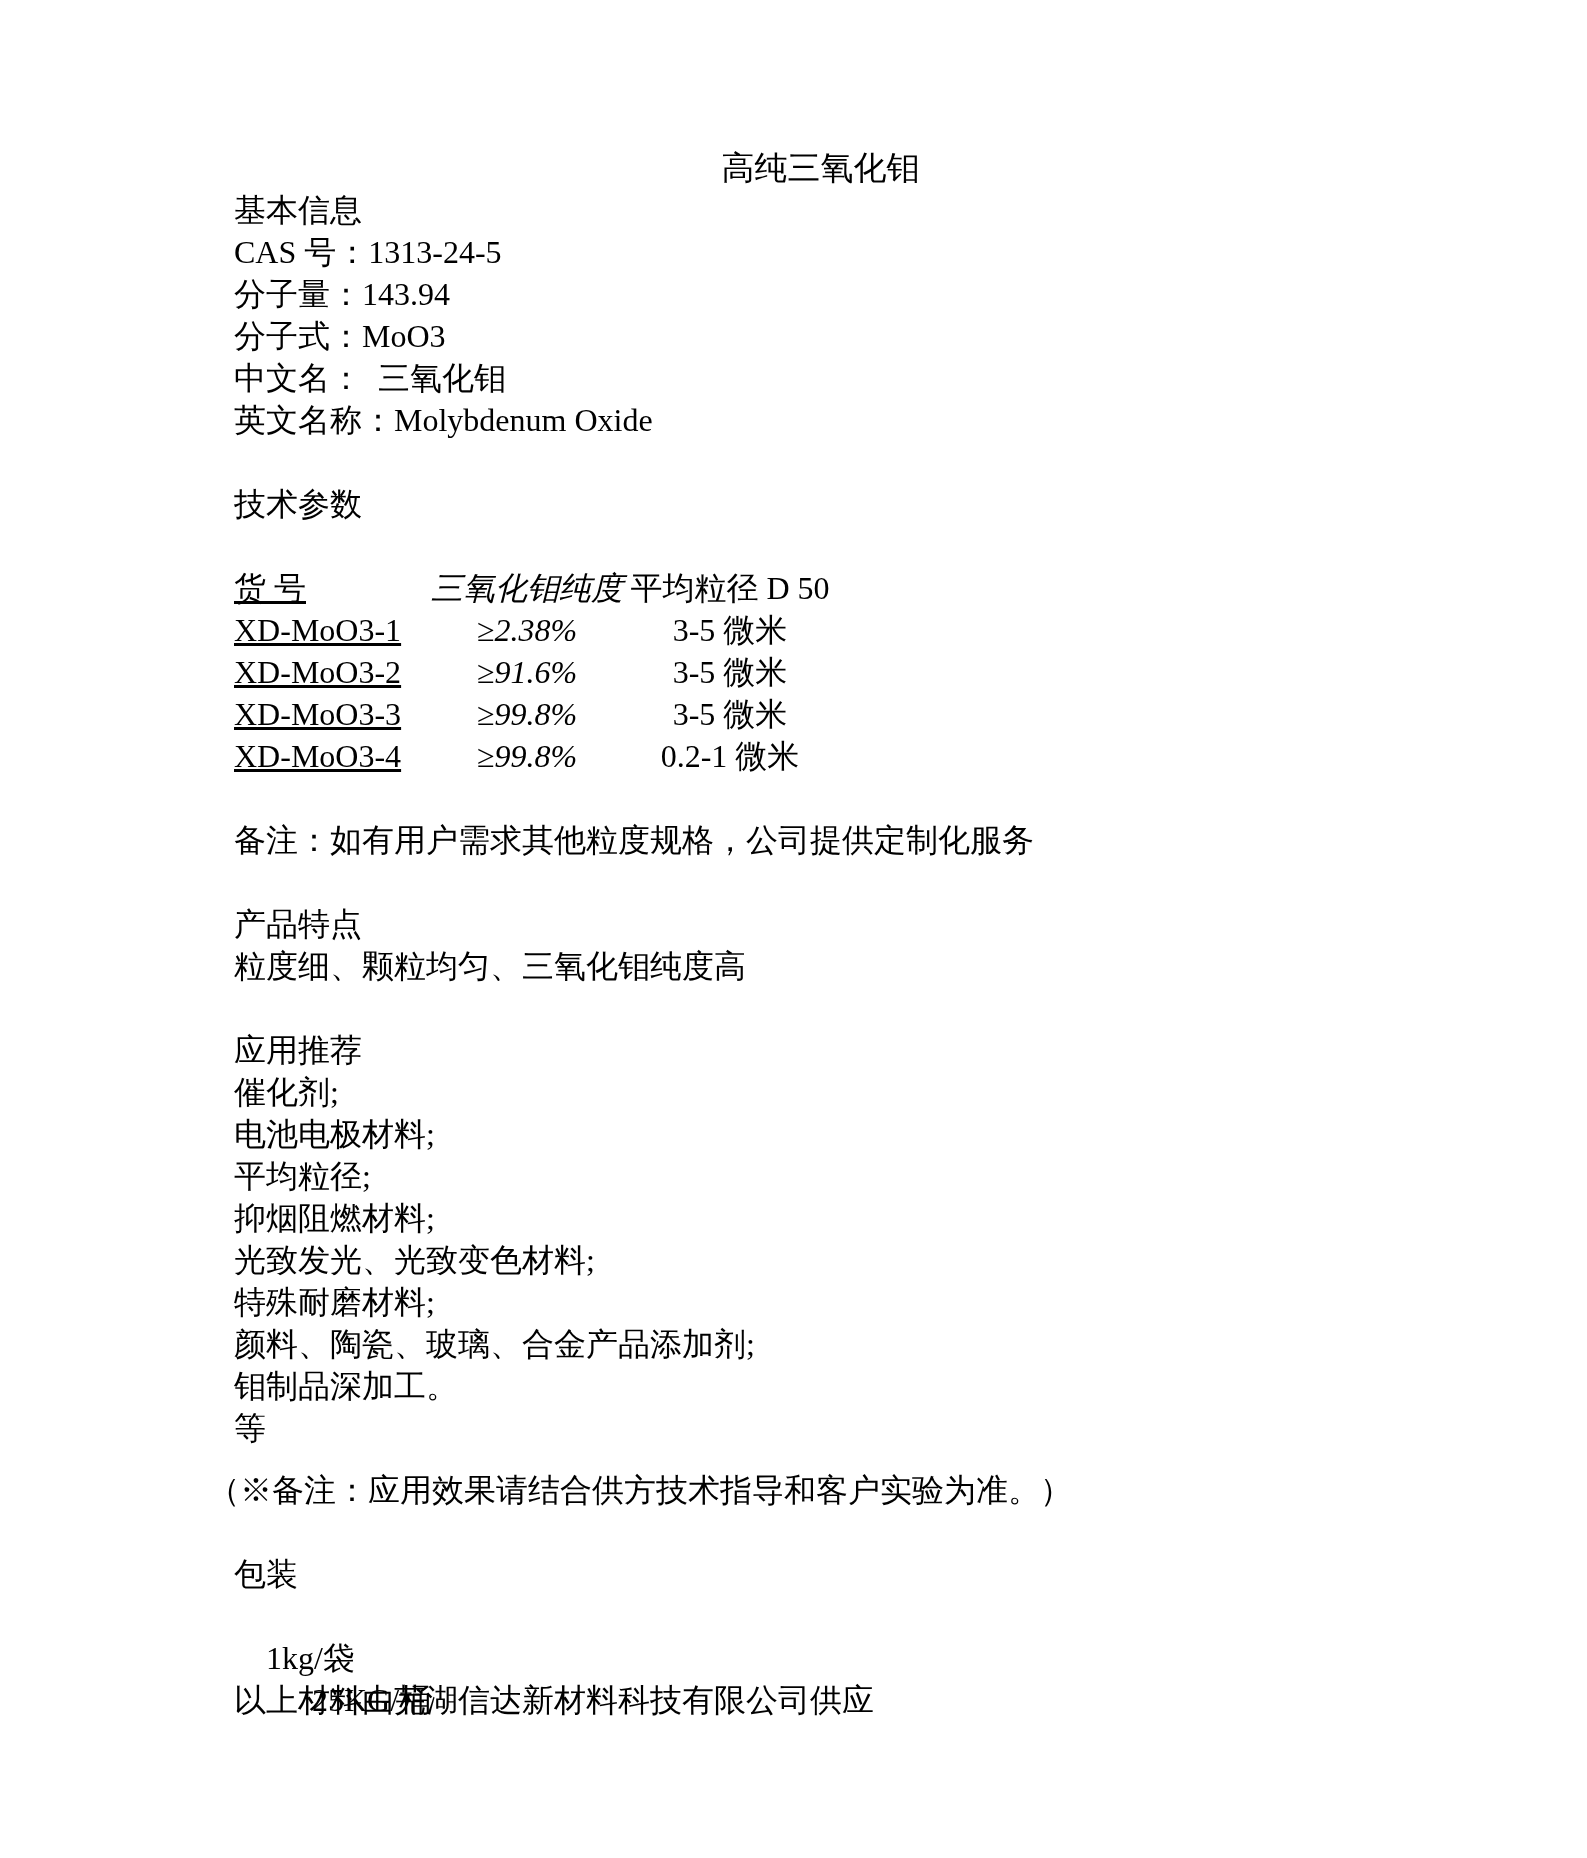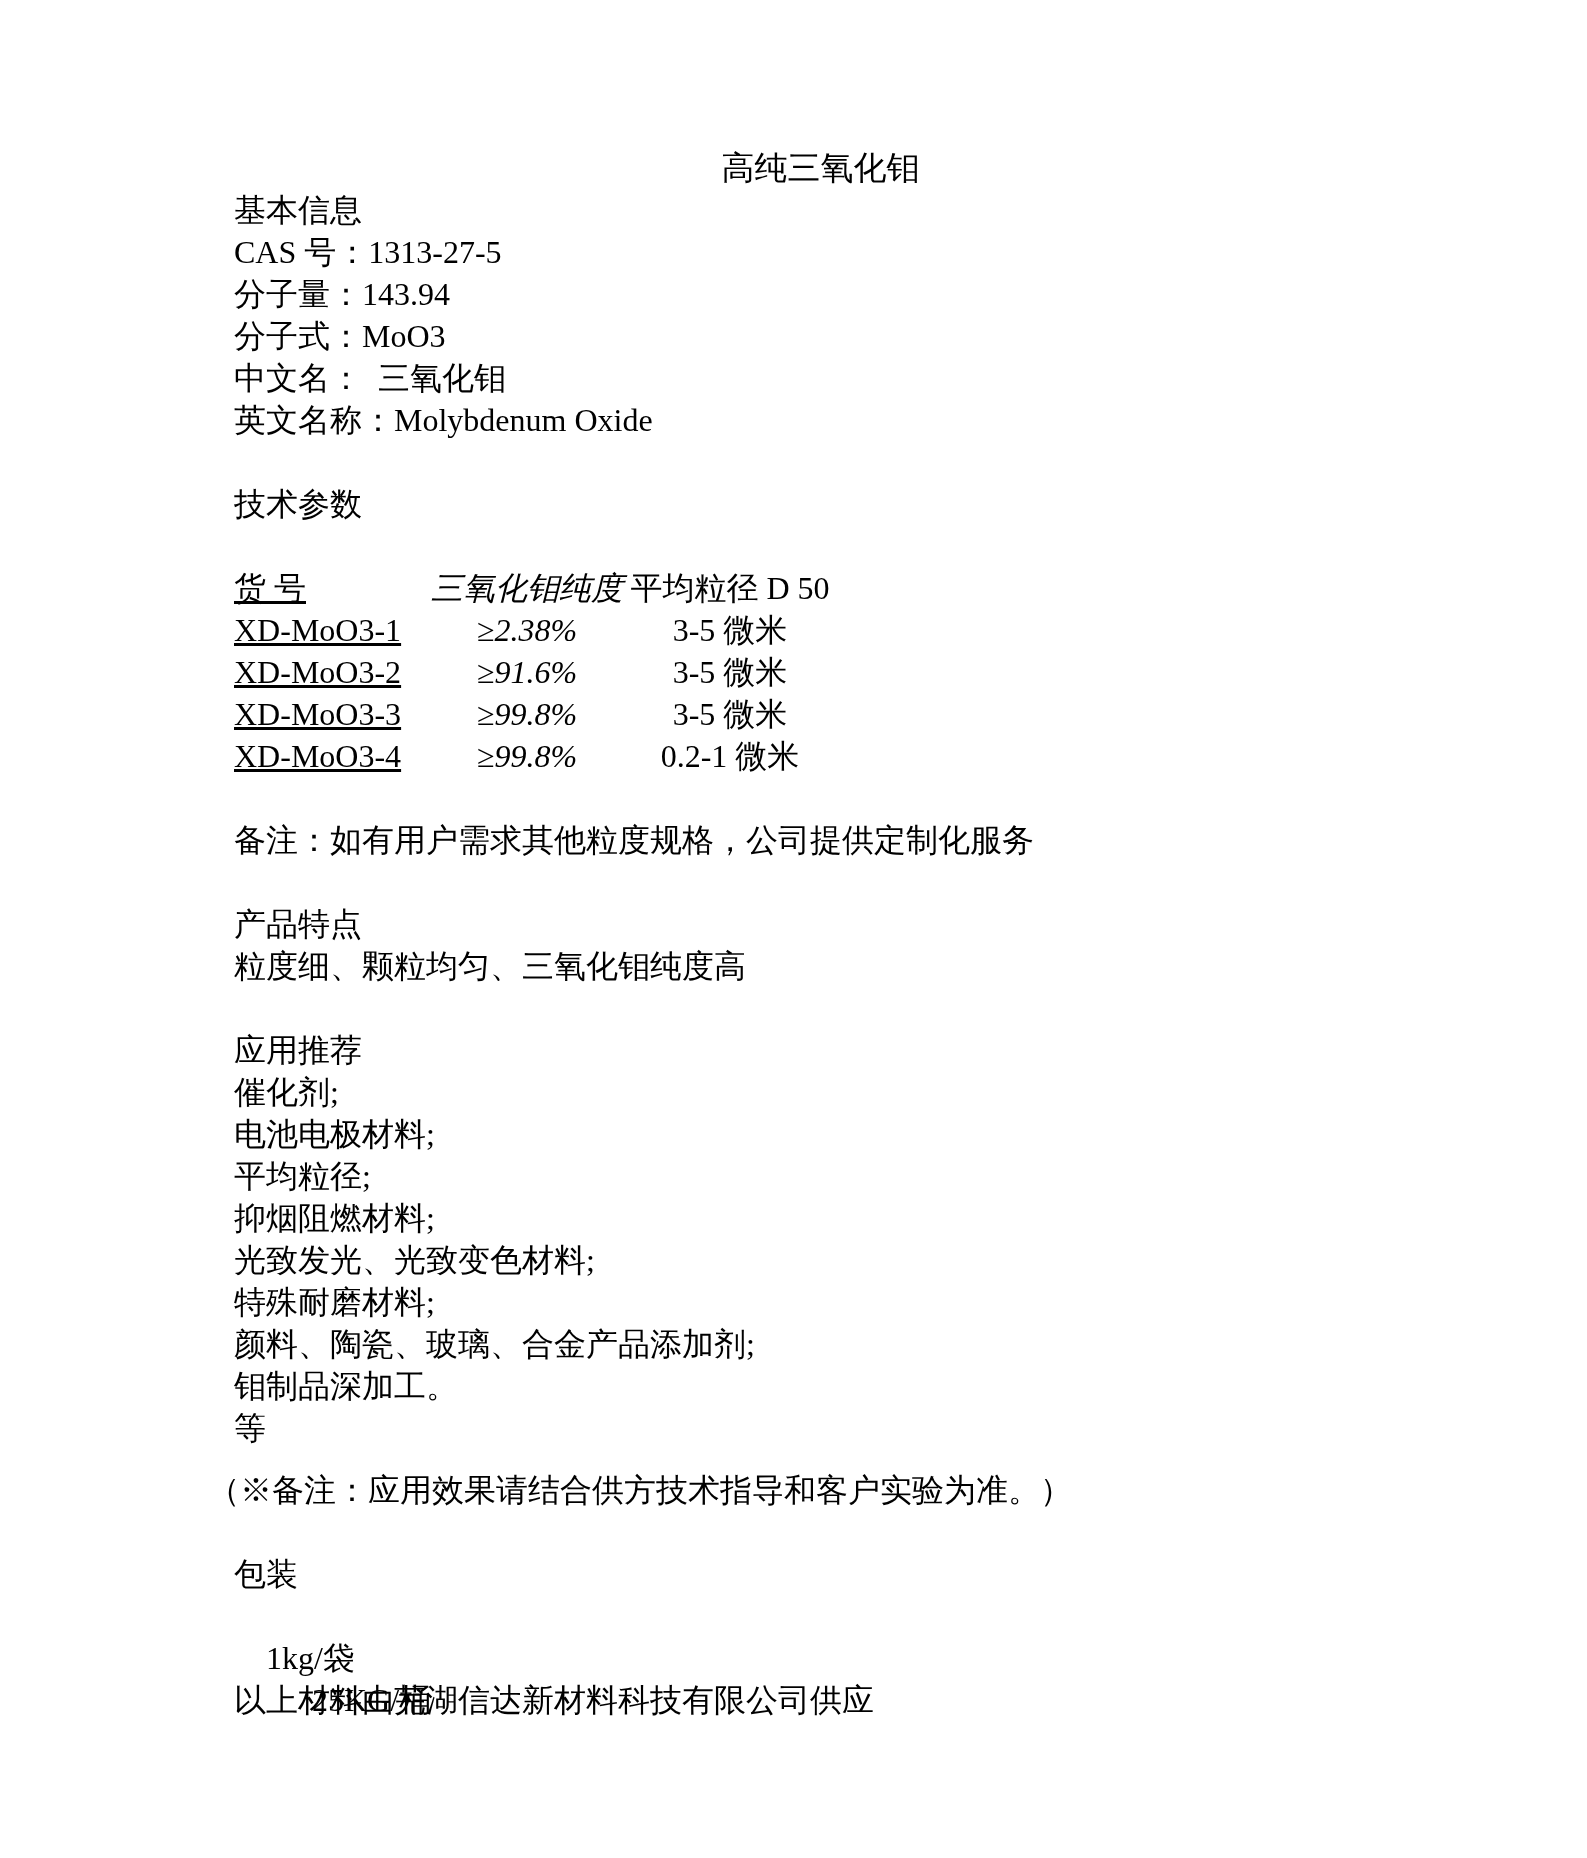--- a/index.html
+++ b/index.html
@@ -43,21 +43,21 @@
   .pack-item-2 { margin-left: 46px; }
 </style>
 </head>
 <body style="background: rgb(255, 255, 255); color: rgb(0, 0, 0);">
 
 <div class="page">
 
   <div class="line title">高纯三氧化钼</div>
 
   <div class="line heading">基本信息</div>
-  <div class="line">CAS 号：1313-27-5</div>
+  <div class="line">CAS 号：1313-24-5</div>
   <div class="line">分子量：143.94</div>
   <div class="line">分子式：MoO3</div>
   <div class="line">中文名：  三氧化钼</div>
   <div class="line">英文名称：Molybdenum Oxide</div>
 
   <div class="blank"></div>
 
   <div class="line heading">技术参数</div>
 
   <div class="blank"></div>

